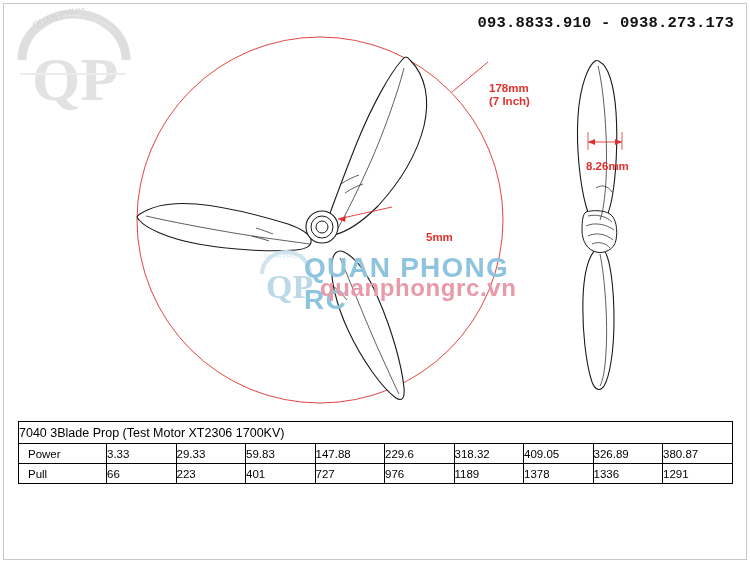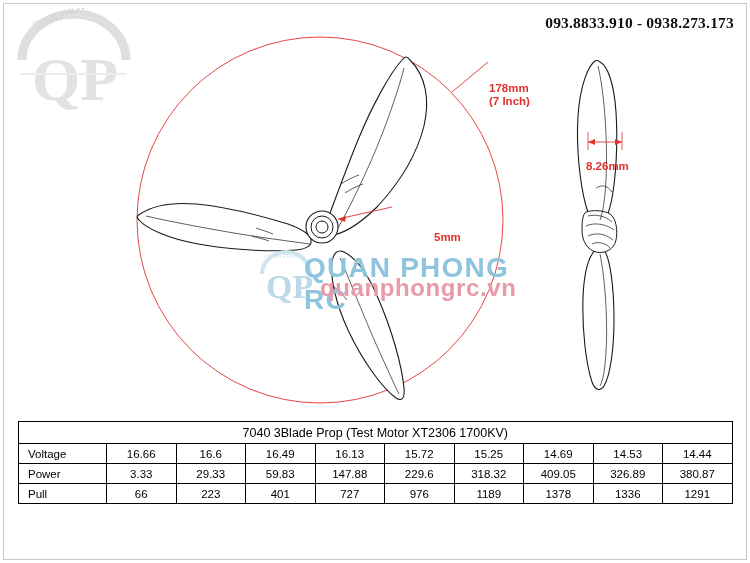--- a/index.html
+++ b/index.html
@@ -33,21 +33,21 @@
 
   
   .phone {
     position: absolute;
     right: 16px;
     top: 14px;
     font-size: 15.5px;
     font-weight: bold;
     letter-spacing: 0.2px;
     color: #111111;
-    font-family: Liberation Serif, serif;
+    font-family: Liberation Mono, monospace;
   }
   .logo {
     position: absolute;
     left: 14px;
     top: 8px;
     width: 120px;
     height: 105px;
     color: #d9d9d9;
   }
   .logo svg { display:block; }
@@ -104,41 +104,41 @@
   .lbl {
     position: absolute;
     font-size: 11.5px;
     font-weight: bold;
     color: #e2312c;
     line-height: 13px;
     white-space: nowrap;
     margin-top: 32px;
   }
   .lbl-178 { left: 489px; top: 50px; }
-  .lbl-5mm { left: 399px; top: 199px; padding-left: 35px; }
+  .lbl-5mm { left: 391px; top: 199px; padding-left: 35px; }
   .lbl-826 { left: 586px; top: 128px; }
 
   
   .table-wrap {
     position: absolute;
     left: 18px;
     top: 421px;
     width: 714px;
   }
   table.spec {
     border-collapse: collapse;
     width: 714px;
     table-layout: fixed;
     font-size: 11.5px;
     color: #000000;
   }
   table.spec th, table.spec td {
     border: 1px solid #000000;
     height: 19px;
-    text-align: center;
+    text-align: left;
     vertical-align: middle;
     padding: 0;
     font-weight: normal;
   }
   table.spec th.title {
     font-size: 12.5px;
     height: 21px;
   }
   table.spec td.rowhead {
     text-align: left;
@@ -273,32 +273,20 @@
           <col class="cd">
           <col class="cd">
           <col class="cd">
       </colgroup>
       <thead>
         <tr>
           <th class="title" colspan="10">7040 3Blade Prop (Test Motor XT2306 1700KV)</th>
         </tr>
       </thead>
       <tbody>
-        <tr>
-          <td class="rowhead">Voltage</td>
-          <td>16.66</td>
-          <td>16.6</td>
-          <td>16.49</td>
-          <td>16.13</td>
-          <td>15.72</td>
-          <td>15.25</td>
-          <td>14.69</td>
-          <td>14.53</td>
-          <td>14.44</td>
-        </tr>
         <tr>
           <td class="rowhead">Power</td>
           <td>3.33</td>
           <td>29.33</td>
           <td>59.83</td>
           <td>147.88</td>
           <td>229.6</td>
           <td>318.32</td>
           <td>409.05</td>
           <td>326.89</td>

